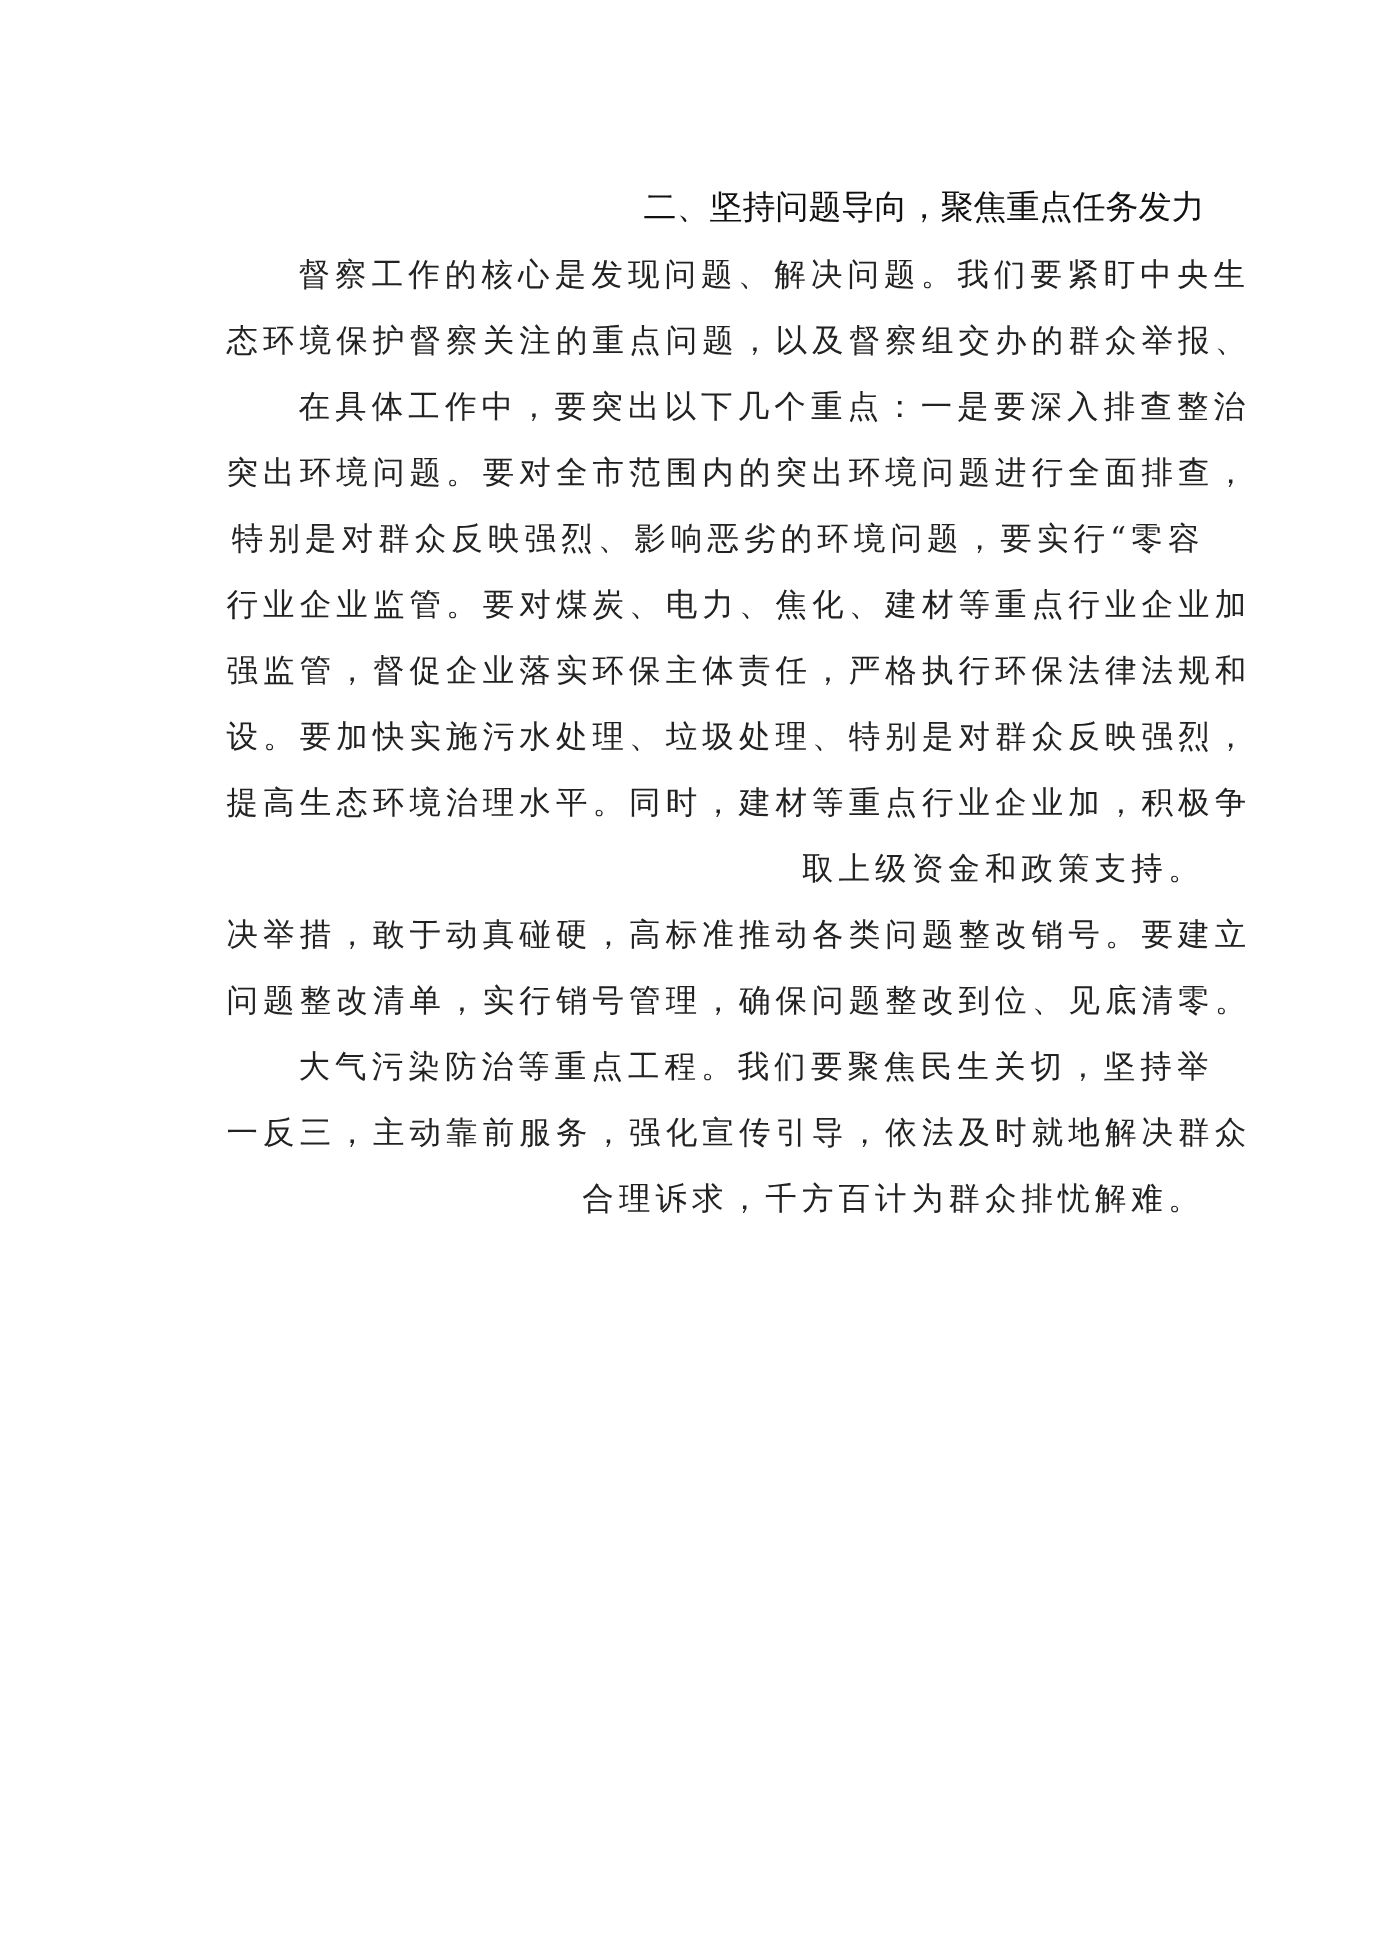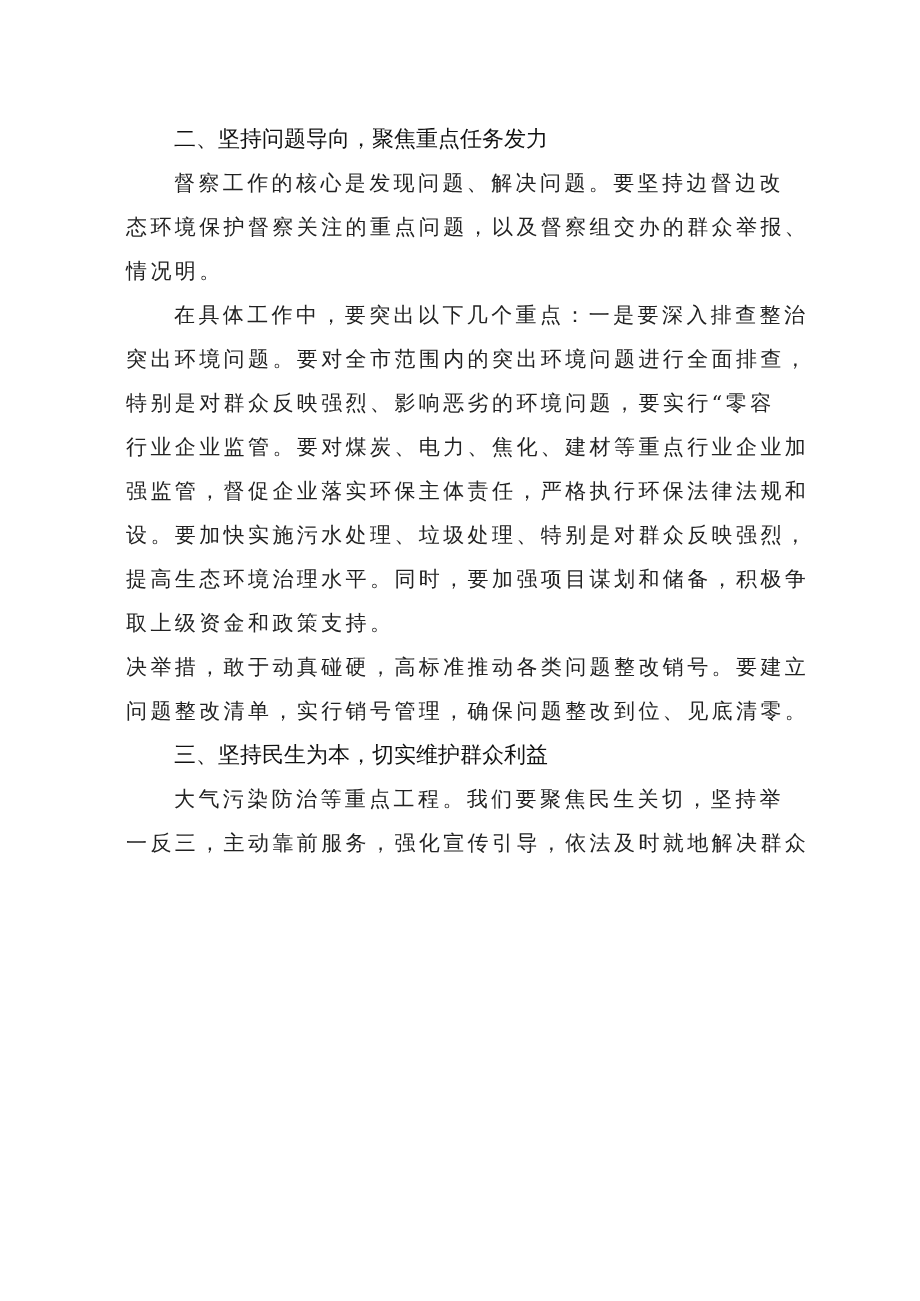--- a/index.html
+++ b/index.html
@@ -9,23 +9,24 @@
     }
     body {
       width: 920px;
       height: 1301px;
       position: relative;
       overflow: hidden;
       color: #1a1a1a;
     }
     .page {
       position: absolute;
-      left: 126px;
+      left: 151px;
       top: 117px;
       width: 652px;
+      text-align: right;
     }
     .heading {
       font-family: "DejaVu Sans", "Liberation Sans", sans-serif;
       font-size: 22px;
       line-height: 44px;
       height: 44px;
       padding-left: 48px;
       margin: 0;
       font-weight: normal;
       color: #111;
@@ -50,41 +51,40 @@
     }
   </style>
 </head>
 <body>
 
 <div class="page">
 
   <h2 class="heading">二、坚持问题导向，聚焦重点任务发力</h2>
 
   <p class="para">
-    <span class="line first">督察工作的核心是发现问题、解决问题。要坚持边督边改</span>
+    <span class="line first">督察工作的核心是发现问题、解决问题。我们要紧盯中央生</span>
     <span class="line">态环境保护督察关注的重点问题，以及督察组交办的群众举报、</span>
-    <span class="line">情况明。</span>
   </p>
 
   <p class="para">
     <span class="line first">在具体工作中，要突出以下几个重点：一是要深入排查整治</span>
     <span class="line">突出环境问题。要对全市范围内的突出环境问题进行全面排查，</span>
     <span class="line">特别是对群众反映强烈、影响恶劣的环境问题，要实行“零容</span>
     <span class="line">行业企业监管。要对煤炭、电力、焦化、建材等重点行业企业加</span>
     <span class="line">强监管，督促企业落实环保主体责任，严格执行环保法律法规和</span>
     <span class="line">设。要加快实施污水处理、垃圾处理、特别是对群众反映强烈，</span>
-    <span class="line">提高生态环境治理水平。同时，要加强项目谋划和储备，积极争</span>
+    <span class="line">提高生态环境治理水平。同时，建材等重点行业企业加，积极争</span>
     <span class="line">取上级资金和政策支持。</span>
   </p>
 
   <p class="para">
     <span class="line">决举措，敢于动真碰硬，高标准推动各类问题整改销号。要建立</span>
     <span class="line">问题整改清单，实行销号管理，确保问题整改到位、见底清零。</span>
   </p>
 
-  <h2 class="heading">三、坚持民生为本，切实维护群众利益</h2>
 
   <p class="para">
     <span class="line first">大气污染防治等重点工程。我们要聚焦民生关切，坚持举</span>
     <span class="line">一反三，主动靠前服务，强化宣传引导，依法及时就地解决群众</span>
+    <span class="line">合理诉求，千方百计为群众排忧解难。</span>
   </p>
 
 </div>
 
 </body></html>

